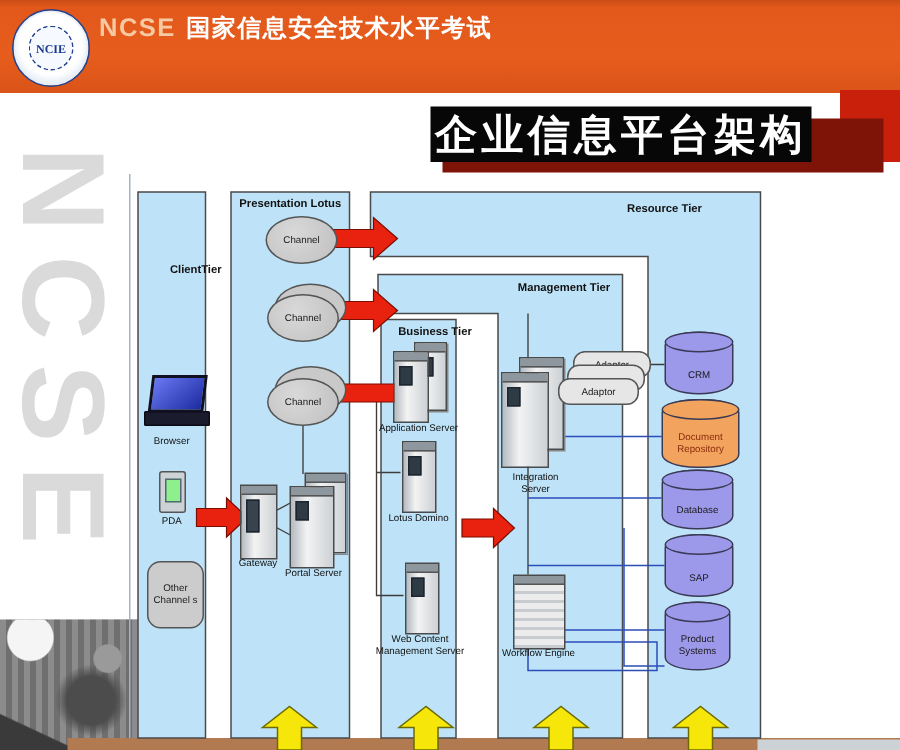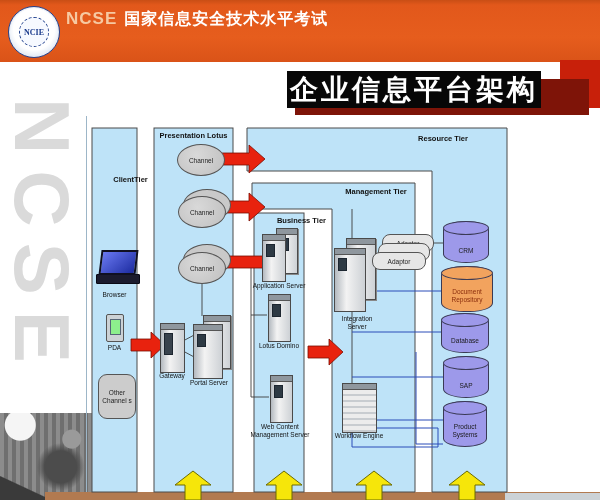--- a/index.html
+++ b/index.html
@@ -163,21 +163,21 @@
     <div class="banner-shadow"></div>
     <div class="banner-black">
       <span class="banner-title">企业信息平台架构</span>
     </div>
   </div>
 
   <div class="lbl tier-lbl" style="left:108px;top:131px;width:45px;margin-top:44px;">ClientTier</div>
   <div class="lbl tier-lbl" style="left:154px;top:131px;width:79px;">Presentation Lotus</div>
   <div class="lbl tier-lbl" style="left:404px;top:134px;width:78px;">Resource Tier</div>
   <div class="lbl tier-lbl" style="left:338px;top:187px;width:76px;">Management Tier</div>
-  <div class="lbl tier-lbl" style="left:254px;top:216px;width:72px;text-align:right;">Business Tier</div>
+  <div class="lbl tier-lbl" style="left:254px;top:216px;width:72px;">Business Tier</div>
 
   <div class="laptop" style="left:96px;top:250px;">
     <div class="scr"></div>
       <div class="base"></div>
   </div>
   <div class="lbl item-lbl" style="left:92px;top:291px;width:45px;">Browser</div>
   <div class="pda" style="left:106px;top:314px;"></div>
   <div class="lbl item-lbl" style="left:92px;top:344px;width:45px;">PDA</div>
   <div class="rbox" style="left:98px;top:374px;width:36px;height:43px;">Other Channel s</div>
 

